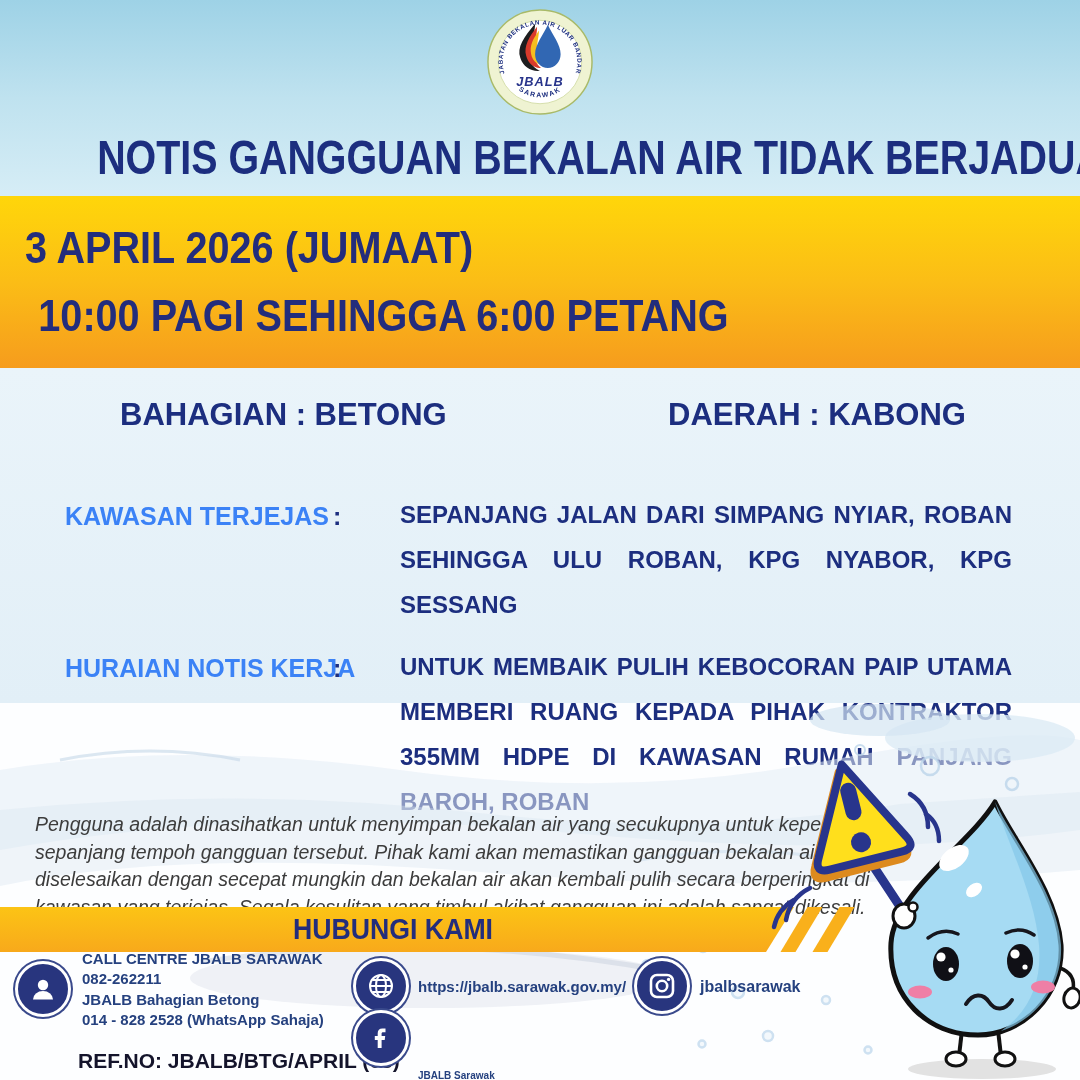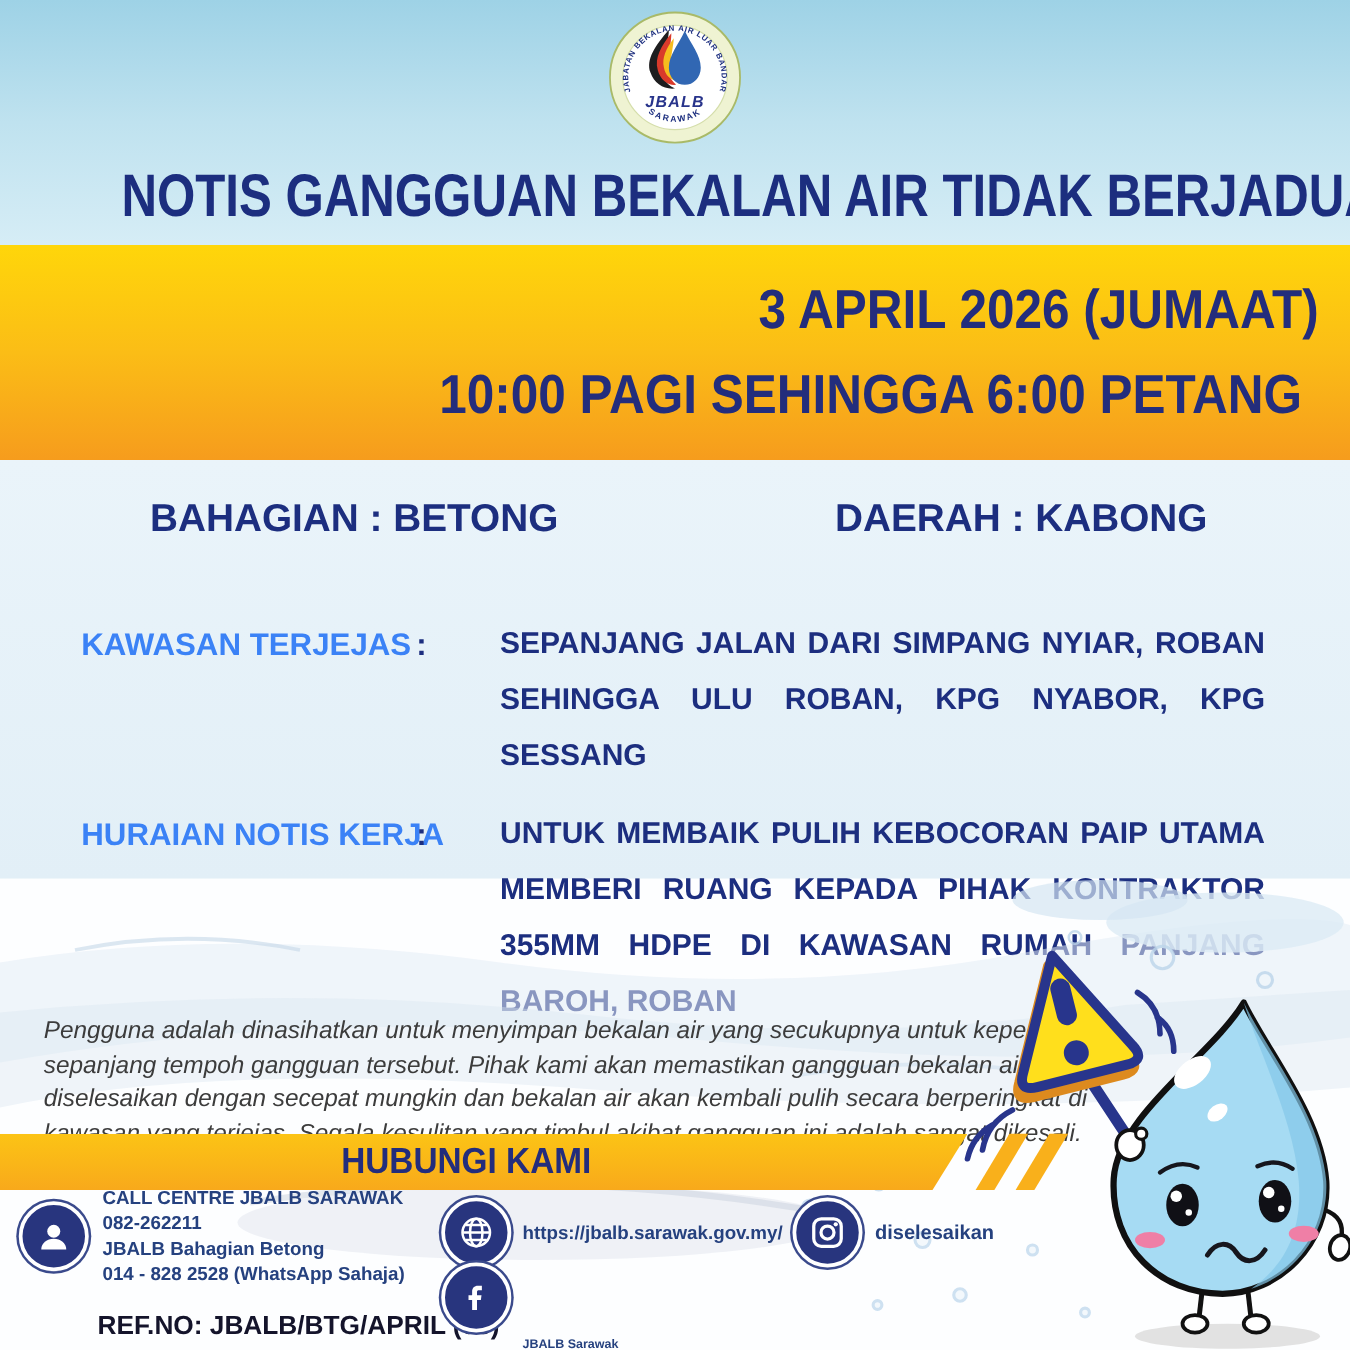--- a/index.html
+++ b/index.html
@@ -4,21 +4,21 @@
 <style>
   html,body{margin:0;padding:0;background:#ffffff;}
   .poster{position:relative;width:1080px;height:1080px;overflow:hidden;
           font-family:"Liberation Sans",sans-serif;background:#ffffff;}
 
   
   .sec-top{position:absolute;left:0;top:0;width:1080px;height:196px;
            background:linear-gradient(180deg,#9ed2e6 0%,#bfe2ef 50%,#d6edf6 100%);}
   .banner{position:absolute;left:0;top:196px;width:1080px;height:172px;
           background:linear-gradient(180deg,#ffd60a 0%,#fbbd16 50%,#f69c1d 100%);
-          display:flex;flex-direction:column;justify-content:center;align-items:flex-end;gap:18px;}
+          display:flex;flex-direction:column;justify-content:center;align-items:flex-start;gap:18px;}
   .sec-mid{position:absolute;left:0;top:368px;width:1080px;height:335px;
            background:linear-gradient(180deg,#eaf4fa 0%,#e2eff7 100%);}
   .sec-bottom{position:absolute;left:0;top:703px;width:1080px;height:377px;background:#fdfeff;}
 
   
   .logo{position:absolute;left:486px;top:8px;}
   .title{position:absolute;left:0;top:130px;width:1080px;text-align:center;
          font-size:48px;font-weight:700;color:#1c2e7f;transform:scaleX(.82);white-space:nowrap;}
 
   .banner-line{font-size:44px;font-weight:700;color:#232d7c;transform:scaleX(.9);white-space:nowrap;}
@@ -35,21 +35,21 @@
           text-align:justify;text-align-last:justify;}
   .v-line.last{text-align-last:left;}
 
   
   .advisory{position:absolute;left:35px;top:811px;z-index:2;}
   .adv-line{font-size:19.5px;font-style:italic;color:#3c3c3c;line-height:27.5px;white-space:nowrap;}
 
   
   .contact-bar{position:absolute;left:0;top:907px;width:774px;height:45px;z-index:3;
                background:linear-gradient(180deg,#fcc415 0%,#f8a91b 100%);
-               clip-path:polygon(0 0,100% 0,calc(100% - 28px) 100%,0 100%);}
+               clip-path:polygon(0 0,100% 0,calc(100% - 28px) 100%,0 100%);padding-left:20px;}
   .contact-bar span{display:block;width:746px;text-align:center;line-height:45px;
                     font-size:29px;font-weight:700;color:#232d7c;transform:scaleX(.92);}
   .stripe{position:absolute;top:907px;width:15px;height:45px;background:#f9b01b;
           transform:skewX(-31deg);z-index:3;}
   .s1{left:794px;} .s2{left:826px;}
 
   
   .icon-circle{position:absolute;width:50px;height:50px;border-radius:50%;background:#28357e;
                border:3px solid #ffffff;box-shadow:0 0 0 2px #3a4a8c;z-index:3;
                display:flex;align-items:center;justify-content:center;}
@@ -190,21 +190,21 @@
   </div>
   <div class="facebook-text">JBALB Sarawak</div>
 
   <div class="icon-circle" style="left:634px;top:958px">
     <svg width="28" height="28" viewBox="0 0 28 28" fill="none" stroke="#fff">
       <rect x="3" y="3" width="22" height="22" rx="6" stroke-width="2.6"></rect>
       <circle cx="14" cy="14" r="5.2" stroke-width="2.6"></circle>
       <circle cx="20.6" cy="7.4" r="1.7" fill="#fff" stroke="none"></circle>
     </svg>
   </div>
-  <div class="instagram-text">diselesaikan</div>
+  <div class="instagram-text">jbalbsarawak</div>
 
   <svg class="mascot" viewBox="0 0 310 340">
     <ellipse cx="212" cy="329" rx="74" ry="10" fill="#e2e2e2"></ellipse>
     <path d="M192,290 L189,316" stroke="#111" stroke-width="4" fill="none"></path>
     <path d="M228,290 L231,316" stroke="#111" stroke-width="4" fill="none"></path>
     <ellipse cx="186" cy="319" rx="10" ry="7" fill="#fff" stroke="#111" stroke-width="3"></ellipse>
     <ellipse cx="235" cy="319" rx="10" ry="7" fill="#fff" stroke="#111" stroke-width="3"></ellipse>
     <path d="M290,228 q16,6 13,22" stroke="#111" stroke-width="3.5" fill="none"></path>
     <ellipse cx="302" cy="258" rx="8" ry="10" fill="#fff" stroke="#111" stroke-width="3" transform="rotate(15 302 258)"></ellipse>
     <path d="M142,186 q20,18 32,24" stroke="#111" stroke-width="3.5" fill="none"></path>

